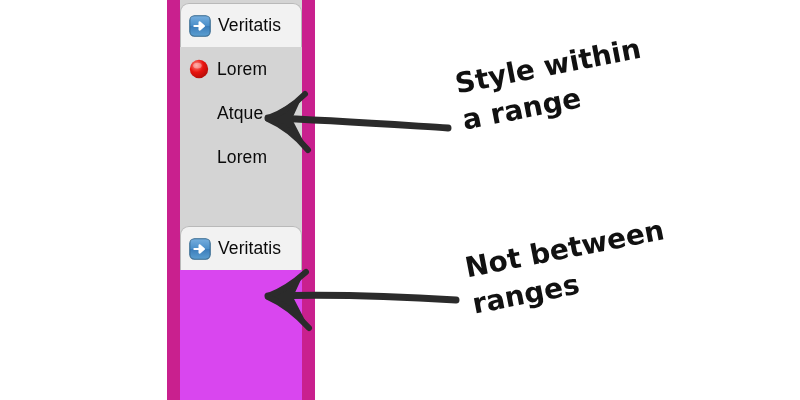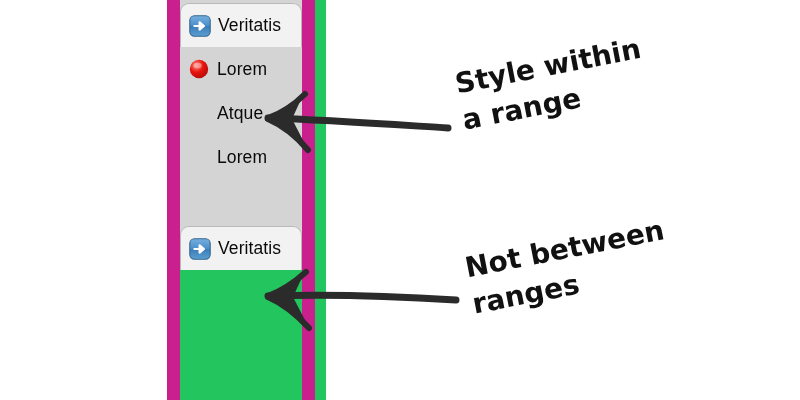--- a/index.html
+++ b/index.html
@@ -20,22 +20,22 @@
     top:0;height:400px;width:13px;
     background:#c9208e;
     z-index:4;
   }
   .rail.left{left:167px;}
   .rail.right{left:302px;}
 
   .list-viewport{
     position:absolute;
     left:180px;top:0;
-    width:146px;height:400px;
-    background:#22c55e;
+    width:122px;height:400px;
+    background:#d946ef;
     overflow:hidden;
     z-index:2;
   }
 
   .list{
     position:absolute;
     left:0;top:0;width:122px;
     background:#d4d4d4;
   }
 

